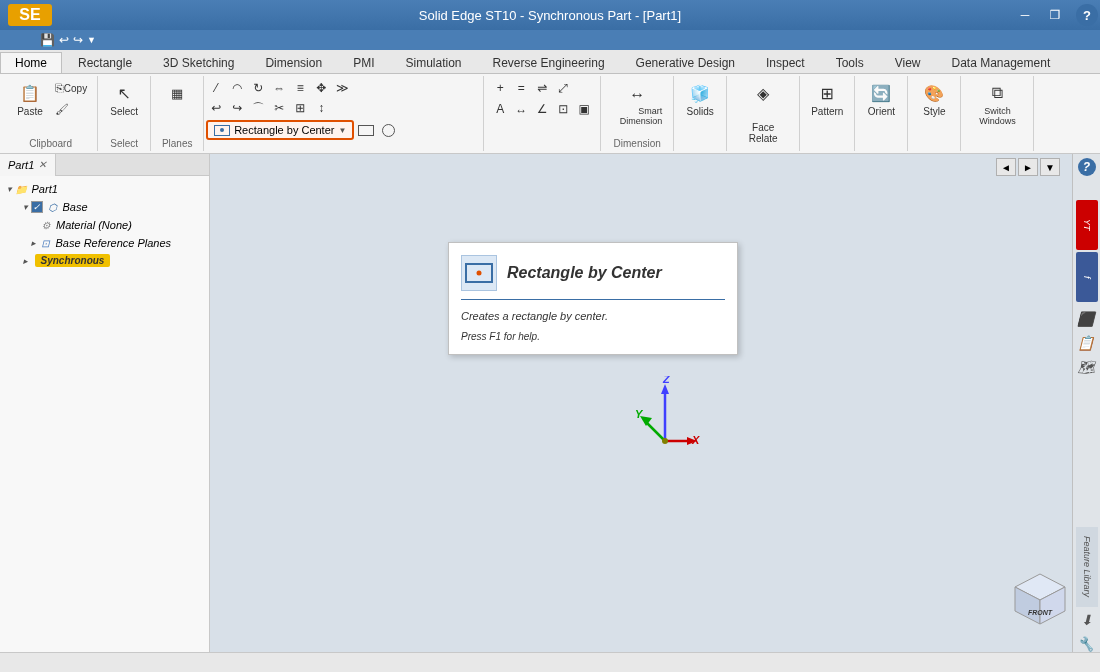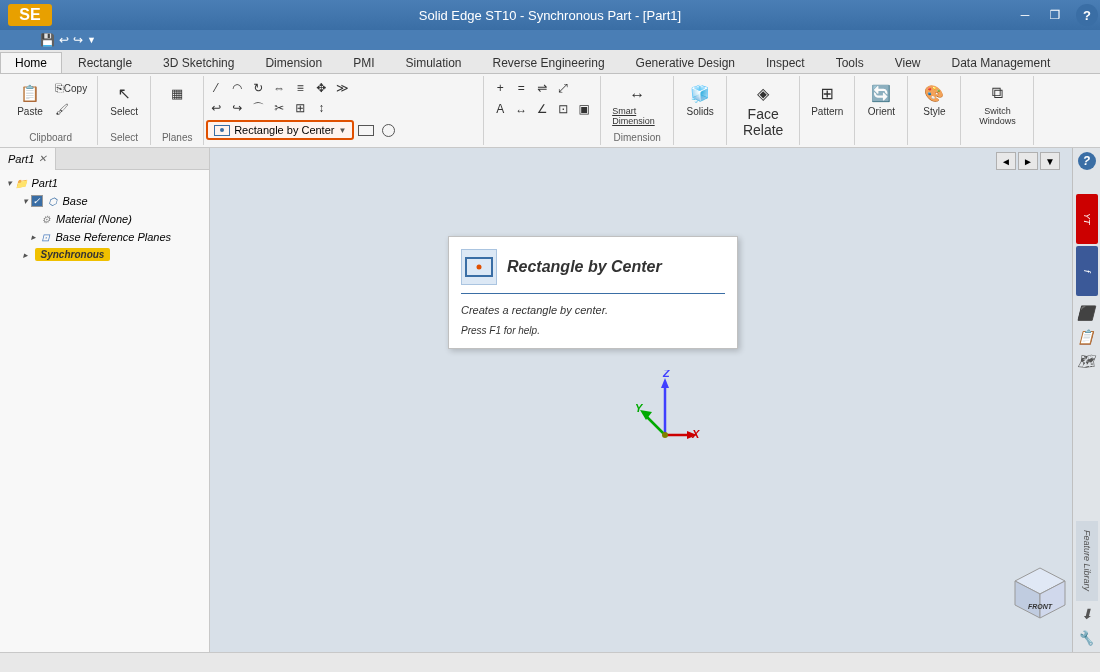--- a/index.html
+++ b/index.html
@@ -538,38 +538,38 @@
           <div class="sm-btn">⊡</div>
           <div class="sm-btn">▣</div>
         </div>
       </div>
     </div>
 
     <div class="ribbon-group">
       <div class="ribbon-group-tools" style="flex-direction:column;">
         <div class="r-btn">
           <div class="r-icon">↔</div>
-          <span style="font-size:9px;text-align:left;max-width:50px;text-decoration:underline;">Smart Dimension</span>
+          <span style="font-size:9px;text-align:right;max-width:50px;">Smart Dimension</span>
         </div>
       </div>
       <span class="ribbon-group-label">Dimension</span>
     </div>
 
     <div class="ribbon-group">
       <div class="r-btn">
         <div class="r-icon">🧊</div>
         <span>Solids</span>
       </div>
       <span class="ribbon-group-label"></span>
     </div>
 
     <div class="ribbon-group">
       <div class="r-btn">
         <div class="r-icon">◈</div>
-        <span style="font-size:14px;text-align:center;max-width:50px;">Face Relate</span>
+        <span style="font-size:10px;text-align:center;max-width:50px;margin-top:16px;">Face Relate</span>
       </div>
       <span class="ribbon-group-label"></span>
     </div>
 
     <div class="ribbon-group">
       <div class="r-btn">
         <div class="r-icon">⊞</div>
         <span>Pattern</span>
       </div>
       <span class="ribbon-group-label"></span>

